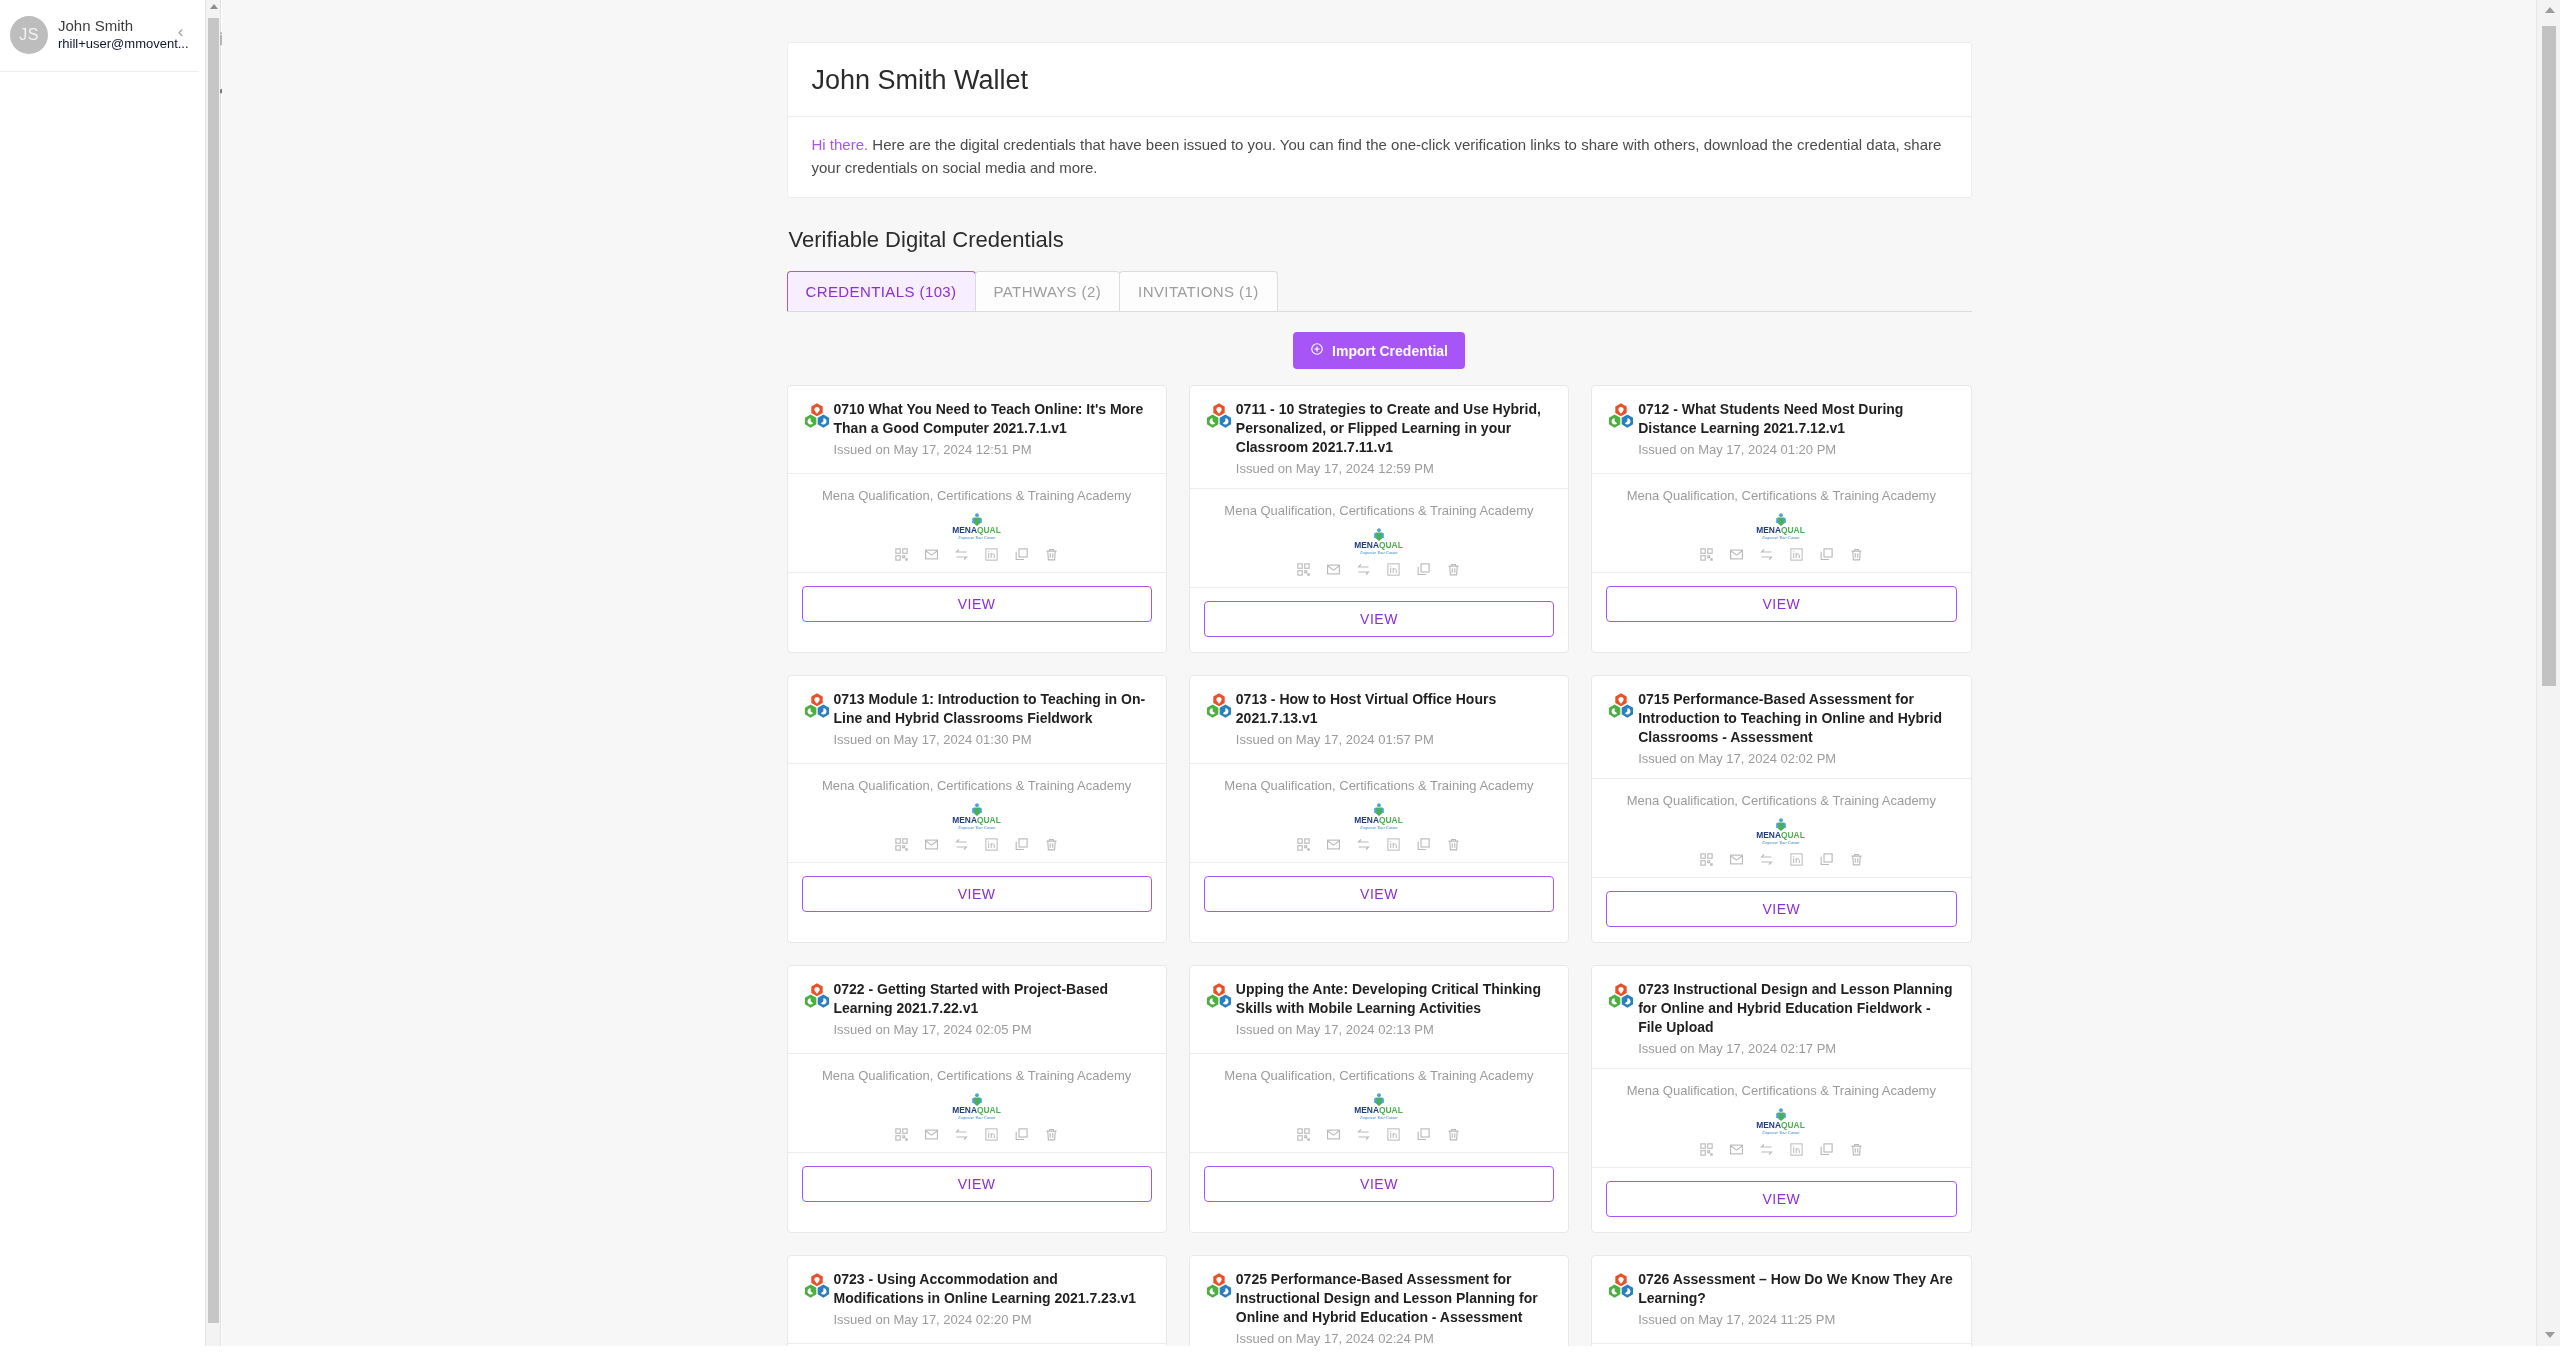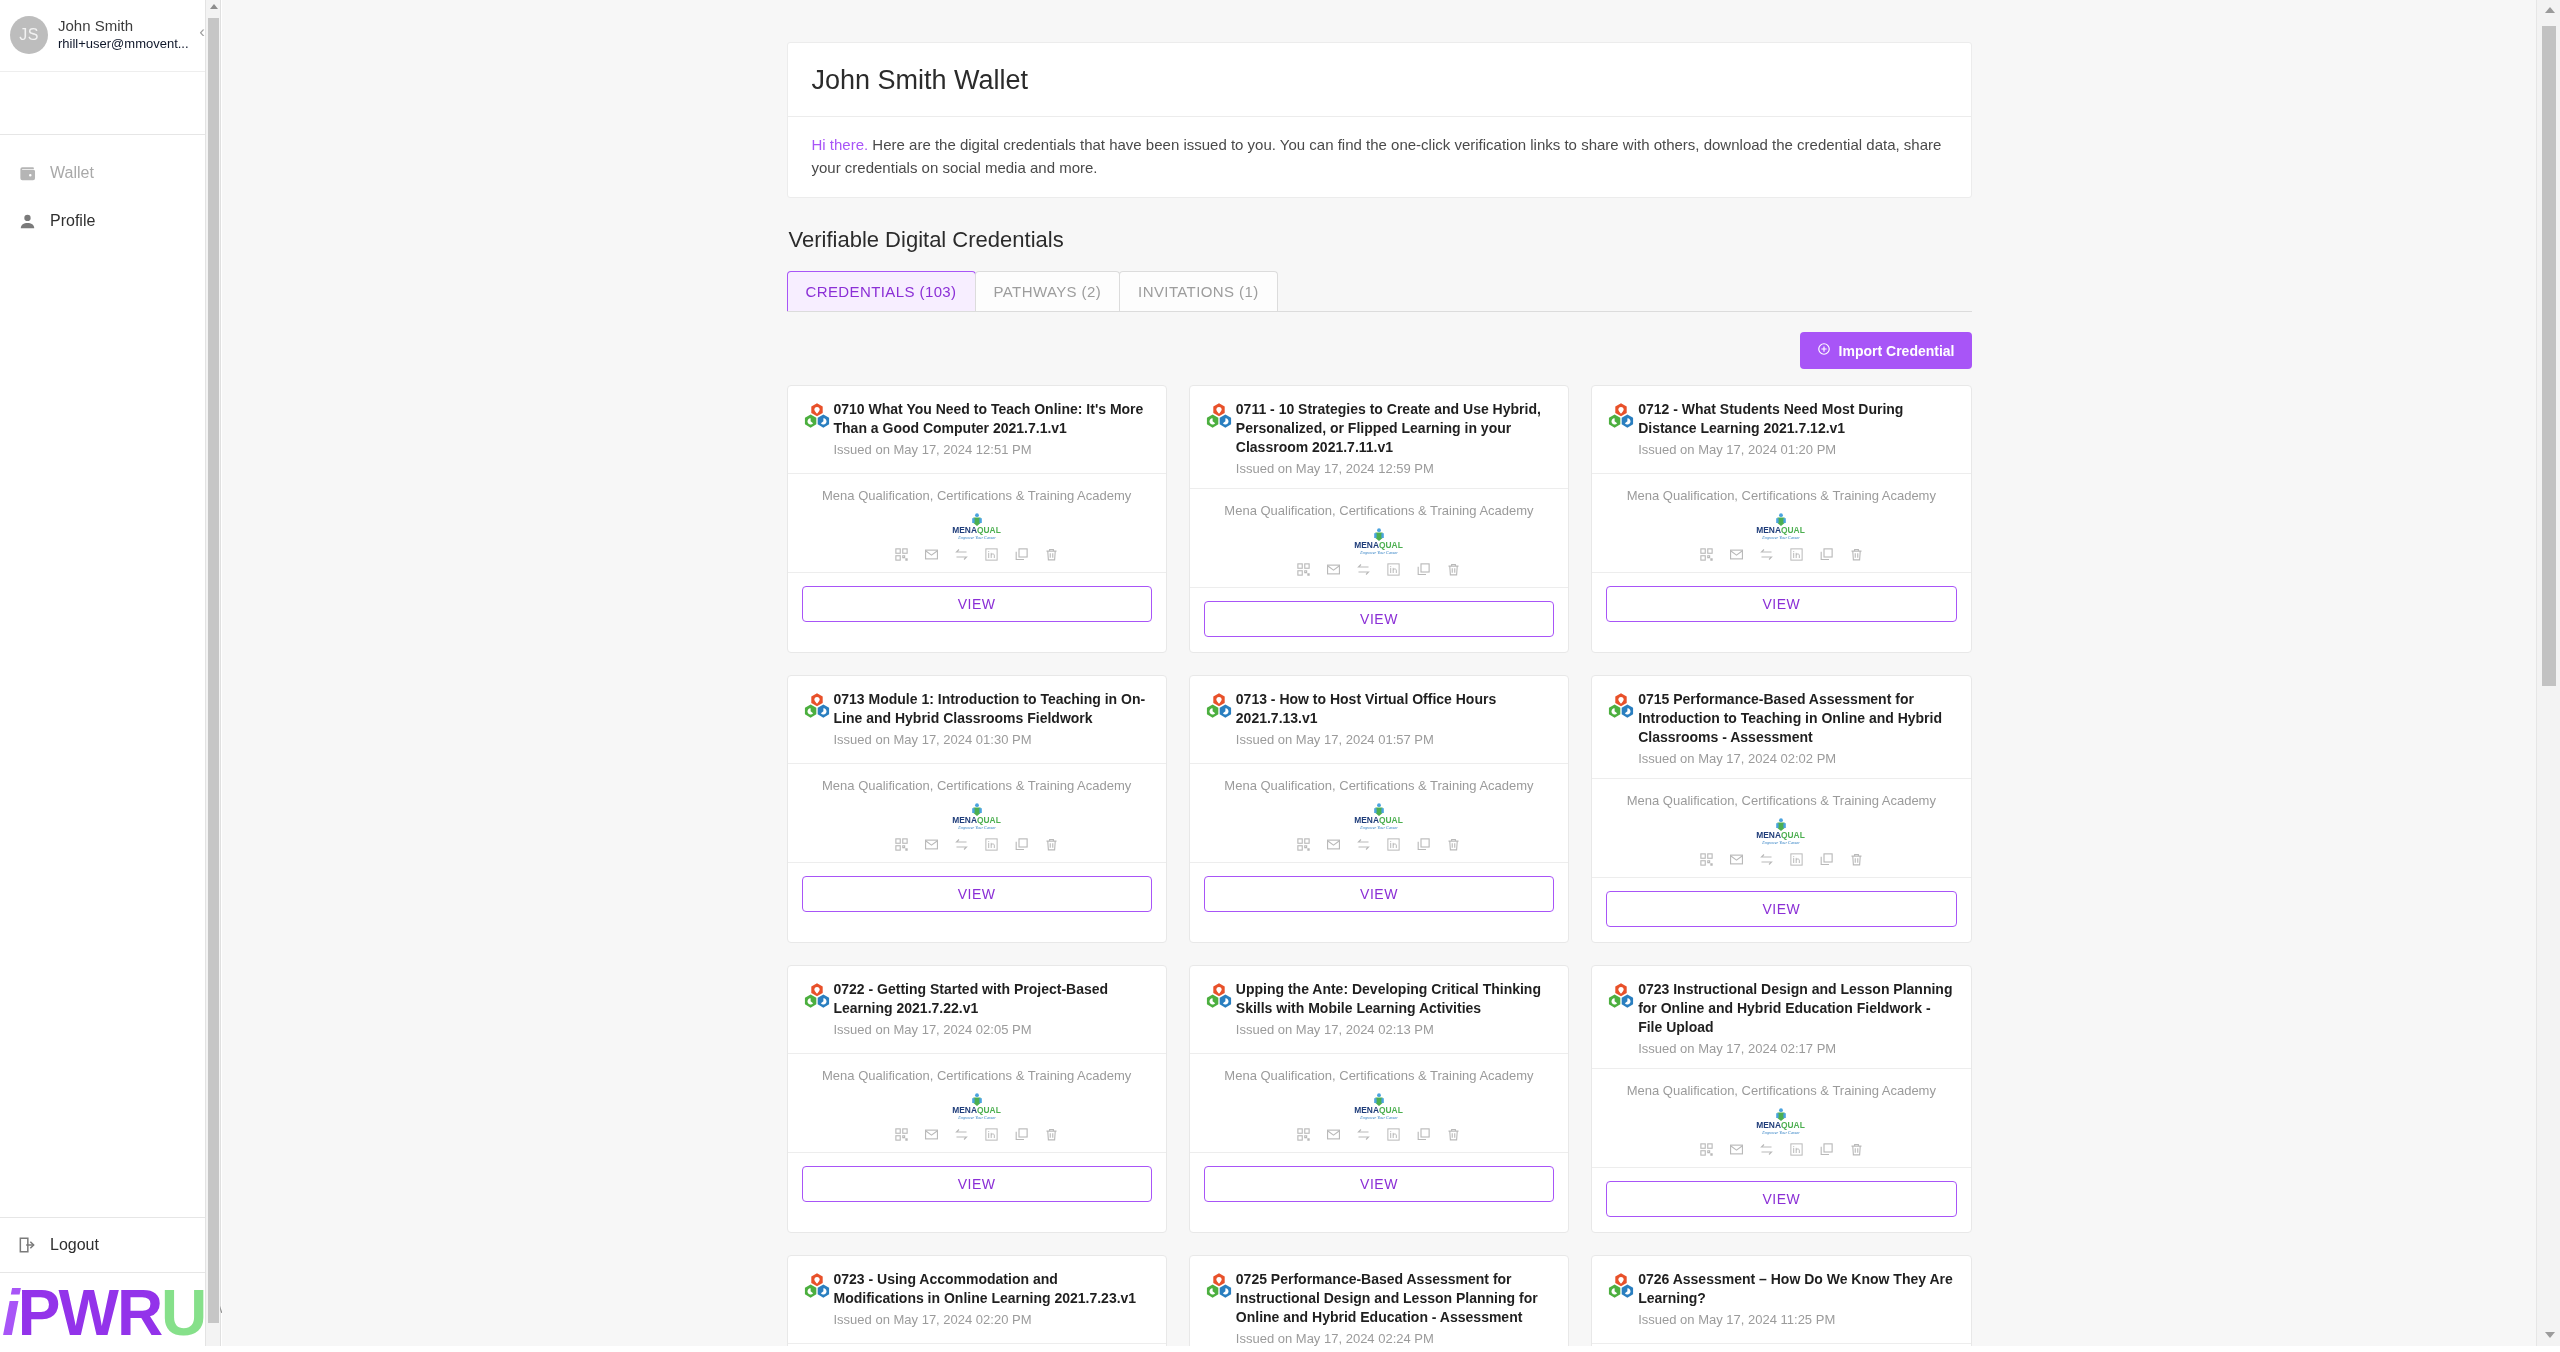--- a/index.html
+++ b/index.html
@@ -6,21 +6,21 @@
   html, body { margin:0; padding:0; }
   body {
     width:2560px; height:1352px;
     font-family:"Liberation Sans", sans-serif;
     background:#ffffff; overflow:hidden; position:relative;
   }
   
   #sidebar {
     position:absolute; left:0; top:0; width:221px; height:1352px;
     background:#ffffff; border-right:1px solid #e0e0e0;
-    display:flex; flex-direction:column;
+    display:flex; flex-direction:row;
   }
   .sb-user {
     display:flex; align-items:center; gap:10px;
     padding:12px 10px 14px 10px; border-bottom:1px solid #eeeeee;
     position:relative; height:72px;
   }
   .avatar {
     width:38px; height:38px; border-radius:50%; background:#bdbdbd;
     color:#f2f2f2; font-size:16px; display:flex; align-items:center;
     justify-content:center; flex:0 0 38px; letter-spacing:.5px;
@@ -81,21 +81,21 @@
   .hi { color:#a855f7; }
   .section-title { font-size:22px; color:#2b2b2b; margin:29px 0 18px 2px; }
   .tabs { display:flex; align-items:flex-start; border-bottom:1px solid #dcdcdc; }
   .tab {
     padding:11px 18px; font-size:15px; letter-spacing:.4px;
     border:1px solid #dcdcdc; border-bottom:none; background:#fdfdfd;
     color:#9d9d9d; cursor:pointer; margin-right:-1px;
     border-radius:4px 4px 0 0;
   }
   .tab.active { background:#f7eeff; border-color:#a855f7; color:#8b2fd6; }
-  .toolbar { display:flex; justify-content:flex-end; padding:20px 0 16px 0; }
+  .toolbar { display:flex; justify-content:center; padding:20px 0 16px 0; }
   .btn-import {
     background:#a855f7; color:#fff; border:none; border-radius:4px;
     font-size:14px; padding:10px 17px; display:flex; align-items:center; gap:8px;
     cursor:pointer; font-weight:bold;
   }
   
   .grid { display:grid; grid-template-columns:repeat(3,1fr); gap:22px 22px; }
   .card {
     background:#fff; border:1px solid #e8e8e8; border-radius:4px;
     display:flex; flex-direction:column; overflow:hidden;

